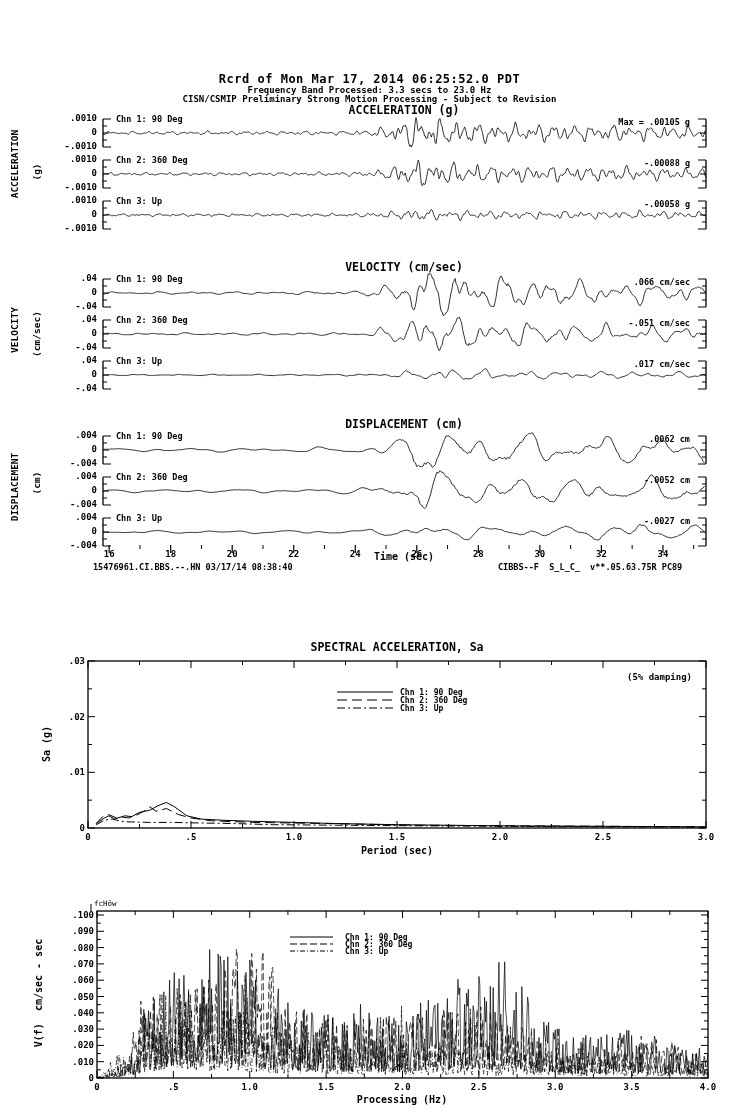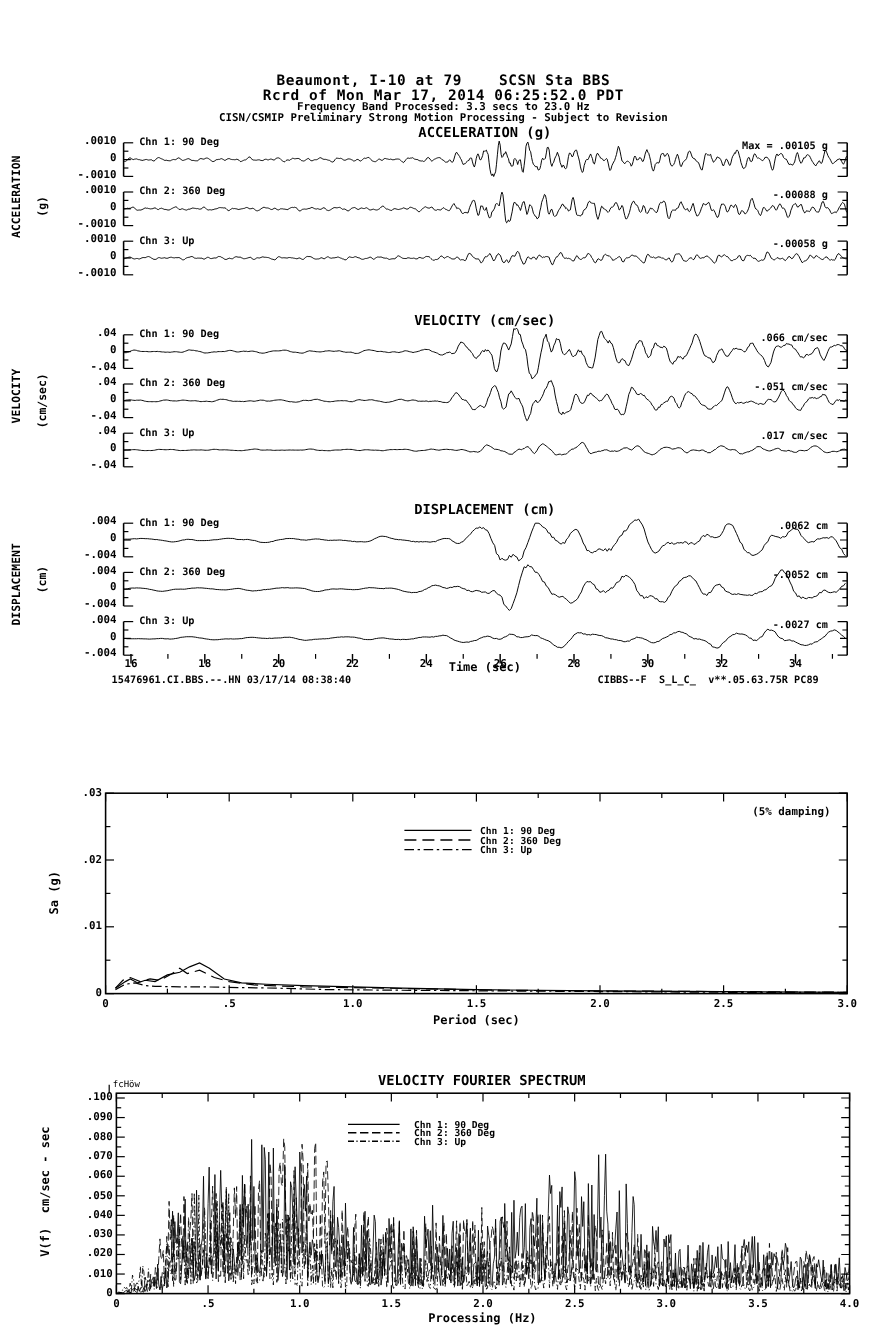--- a/index.html
+++ b/index.html
@@ -23,21 +23,20 @@
   .legrow{position:absolute;font-size:8px;font-weight:bold;white-space:pre;}
   .note{font-size:9px;font-weight:bold;}
   .axname{font-size:10px;font-weight:bold;text-align:center;}
   svg{position:absolute;left:0;top:0;pointer-events:none;}
 </style>
 </head>
 <body>
 
 <div class="page">
 
-  <div class="abs ctr hdr1" style="top:60px">Beaumont, I-10 at 79    SCSN Sta BBS</div>
   <div class="abs ctr hdr1" style="top:72px">Rcrd of Mon Mar 17, 2014 06:25:52.0 PDT</div>
   <div class="abs ctr hdr2" style="top:85px">Frequency Band Processed: 3.3 secs to 23.0 Hz</div>
   <div class="abs ctr hdr2" style="top:94px">CISN/CSMIP Preliminary Strong Motion Processing - Subject to Revision</div>
 
   <span class="rot" style="left:14px;top:164px">ACCELERATION</span>
   <span class="rot" style="left:36px;top:172px">(g)</span>
   <span class="rot" style="left:14px;top:330px">VELOCITY</span>
   <span class="rot" style="left:36px;top:334px">(cm/sec)</span>
   <span class="rot" style="left:14px;top:487px">DISPLACEMENT</span>
   <span class="rot" style="left:36px;top:483px">(cm)</span>
@@ -109,28 +108,28 @@
     <span class="yt m">0</span>
     <span class="yt b">-.004</span>
     <span class="chn">Chn 3: Up</span>
     <span class="mx">-.0027    cm</span>
   </div>
 
   <div class="abs axname" style="left:100px;width:608px;top:551px;font-size:10px">Time (sec)</div>
   <div class="abs ftr" style="left:93px;top:562px">15476961.CI.BBS.--.HN 03/17/14 08:38:40</div>
   <div class="abs ftr" style="left:498px;top:562px">CIBBS--F  S_L_C_  v**.05.63.75R PC89</div>
 
+  <div class="abs ptitle" style="top:640px;left:88px;width:618px">SPECTRAL ACCELERATION, Sa</div>
   <div class="abs note" style="right:47px;top:672px">(5% damping)</div>
   <span class="rot" style="left:46px;top:744px;font-size:10px">Sa (g)</span>
   <div class="abs axname" style="left:337px;width:120px;top:845px">Period (sec)</div>
   <span class="legrow" style="left:400px;top:688px">Chn 1: 90 Deg</span>
   <span class="legrow" style="left:400px;top:696px">Chn 2: 360 Deg</span>
   <span class="legrow" style="left:400px;top:704px">Chn 3: Up</span>
 
-  <div class="abs ptitle" style="top:893px;left:95px;width:613px">VELOCITY FOURIER SPECTRUM</div>
   <div class="abs" style="left:94px;top:899px;font-size:7.5px;font-weight:normal">fcHöw</div>
   <span class="rot" style="left:38px;top:993px;font-size:10px">V(f)  cm/sec - sec</span>
   <div class="abs axname" style="left:342px;width:120px;top:1094px">Processing (Hz)</div>
   <span class="legrow" style="left:345px;top:933px">Chn 1: 90 Deg</span>
   <span class="legrow" style="left:345px;top:940px">Chn 2: 360 Deg</span>
   <span class="legrow" style="left:345px;top:947px">Chn 3: Up</span>
 
   <div id="gen-labels" class="abs" style="left:0;top:0;width:739px;height:1115px"><span class="tk" style="left: 94.1531px; top: 549px; width: 30px;">16</span><span class="tk" style="left: 155.684px; top: 549px; width: 30px;">18</span><span class="tk" style="left: 217.214px; top: 549px; width: 30px;">20</span><span class="tk" style="left: 278.745px; top: 549px; width: 30px;">22</span><span class="tk" style="left: 340.276px; top: 549px; width: 30px;">24</span><span class="tk" style="left: 401.806px; top: 549px; width: 30px;">26</span><span class="tk" style="left: 463.337px; top: 549px; width: 30px;">28</span><span class="tk" style="left: 524.867px; top: 549px; width: 30px;">30</span><span class="tk" style="left: 586.398px; top: 549px; width: 30px;">32</span><span class="tk" style="left: 647.929px; top: 549px; width: 30px;">34</span><span class="tk" style="left: 70px; top: 832px; width: 36px;">0</span><span class="tk" style="left: 173px; top: 832px; width: 36px;">.5</span><span class="tk" style="left: 276px; top: 832px; width: 36px;">1.0</span><span class="tk" style="left: 379px; top: 832px; width: 36px;">1.5</span><span class="tk" style="left: 482px; top: 832px; width: 36px;">2.0</span><span class="tk" style="left: 585px; top: 832px; width: 36px;">2.5</span><span class="tk" style="left: 688px; top: 832px; width: 36px;">3.0</span><span class="ytk" style="left: 47px; top: 656px; width: 38px;">.03</span><span class="ytk" style="left: 47px; top: 711.667px; width: 38px;">.02</span><span class="ytk" style="left: 47px; top: 767.333px; width: 38px;">.01</span><span class="ytk" style="left: 47px; top: 823px; width: 38px;">0</span><span class="tk" style="left: 79px; top: 1082px; width: 36px;">0</span><span class="tk" style="left: 155.375px; top: 1082px; width: 36px;">.5</span><span class="tk" style="left: 231.75px; top: 1082px; width: 36px;">1.0</span><span class="tk" style="left: 308.125px; top: 1082px; width: 36px;">1.5</span><span class="tk" style="left: 384.5px; top: 1082px; width: 36px;">2.0</span><span class="tk" style="left: 460.875px; top: 1082px; width: 36px;">2.5</span><span class="tk" style="left: 537.25px; top: 1082px; width: 36px;">3.0</span><span class="tk" style="left: 613.625px; top: 1082px; width: 36px;">3.5</span><span class="tk" style="left: 690px; top: 1082px; width: 36px;">4.0</span><span class="ytk" style="left: 56px; top: 910px; width: 38px;">.100</span><span class="ytk" style="left: 56px; top: 926.3px; width: 38px;">.090</span><span class="ytk" style="left: 56px; top: 942.6px; width: 38px;">.080</span><span class="ytk" style="left: 56px; top: 958.9px; width: 38px;">.070</span><span class="ytk" style="left: 56px; top: 975.2px; width: 38px;">.060</span><span class="ytk" style="left: 56px; top: 991.5px; width: 38px;">.050</span><span class="ytk" style="left: 56px; top: 1007.8px; width: 38px;">.040</span><span class="ytk" style="left: 56px; top: 1024.1px; width: 38px;">.030</span><span class="ytk" style="left: 56px; top: 1040.4px; width: 38px;">.020</span><span class="ytk" style="left: 56px; top: 1056.7px; width: 38px;">.010</span><span class="ytk" style="left: 56px; top: 1073px; width: 38px;">0</span></div>
 
   <svg id="overlay" width="739" height="1115" viewBox="0 0 739 1115">

